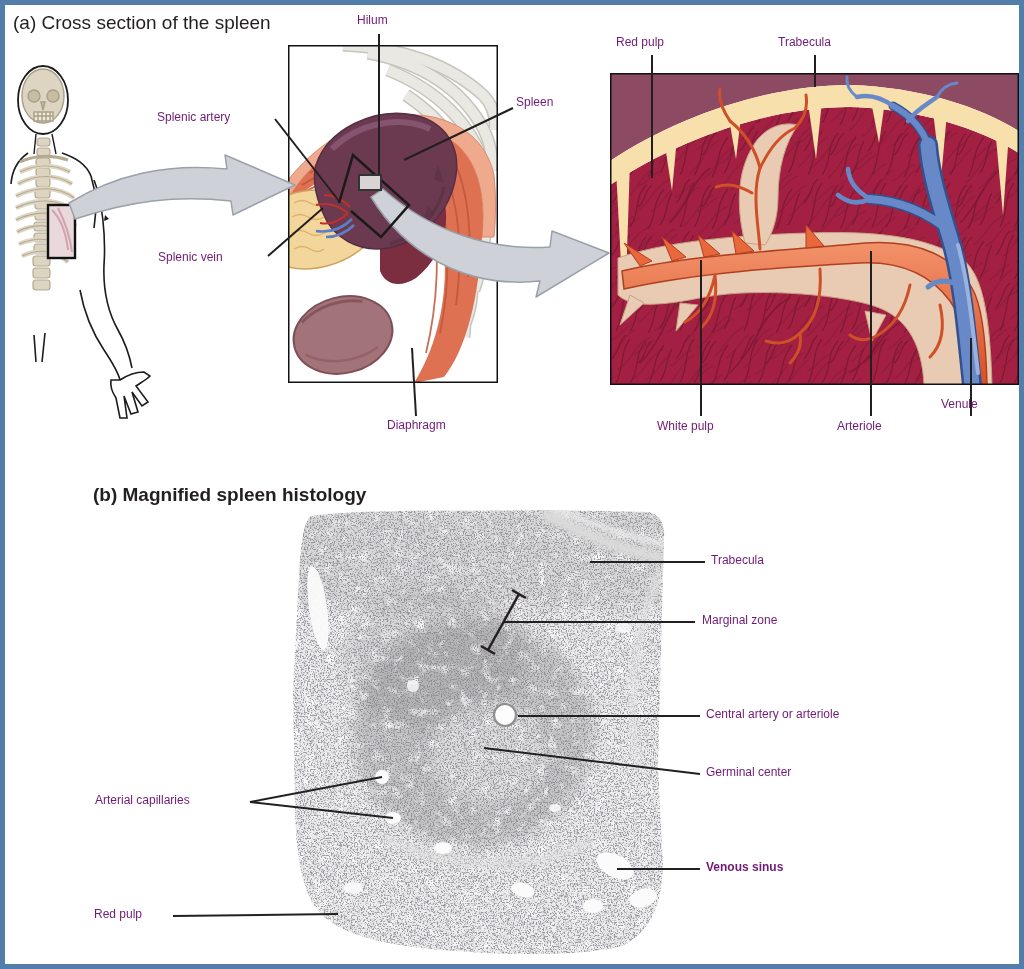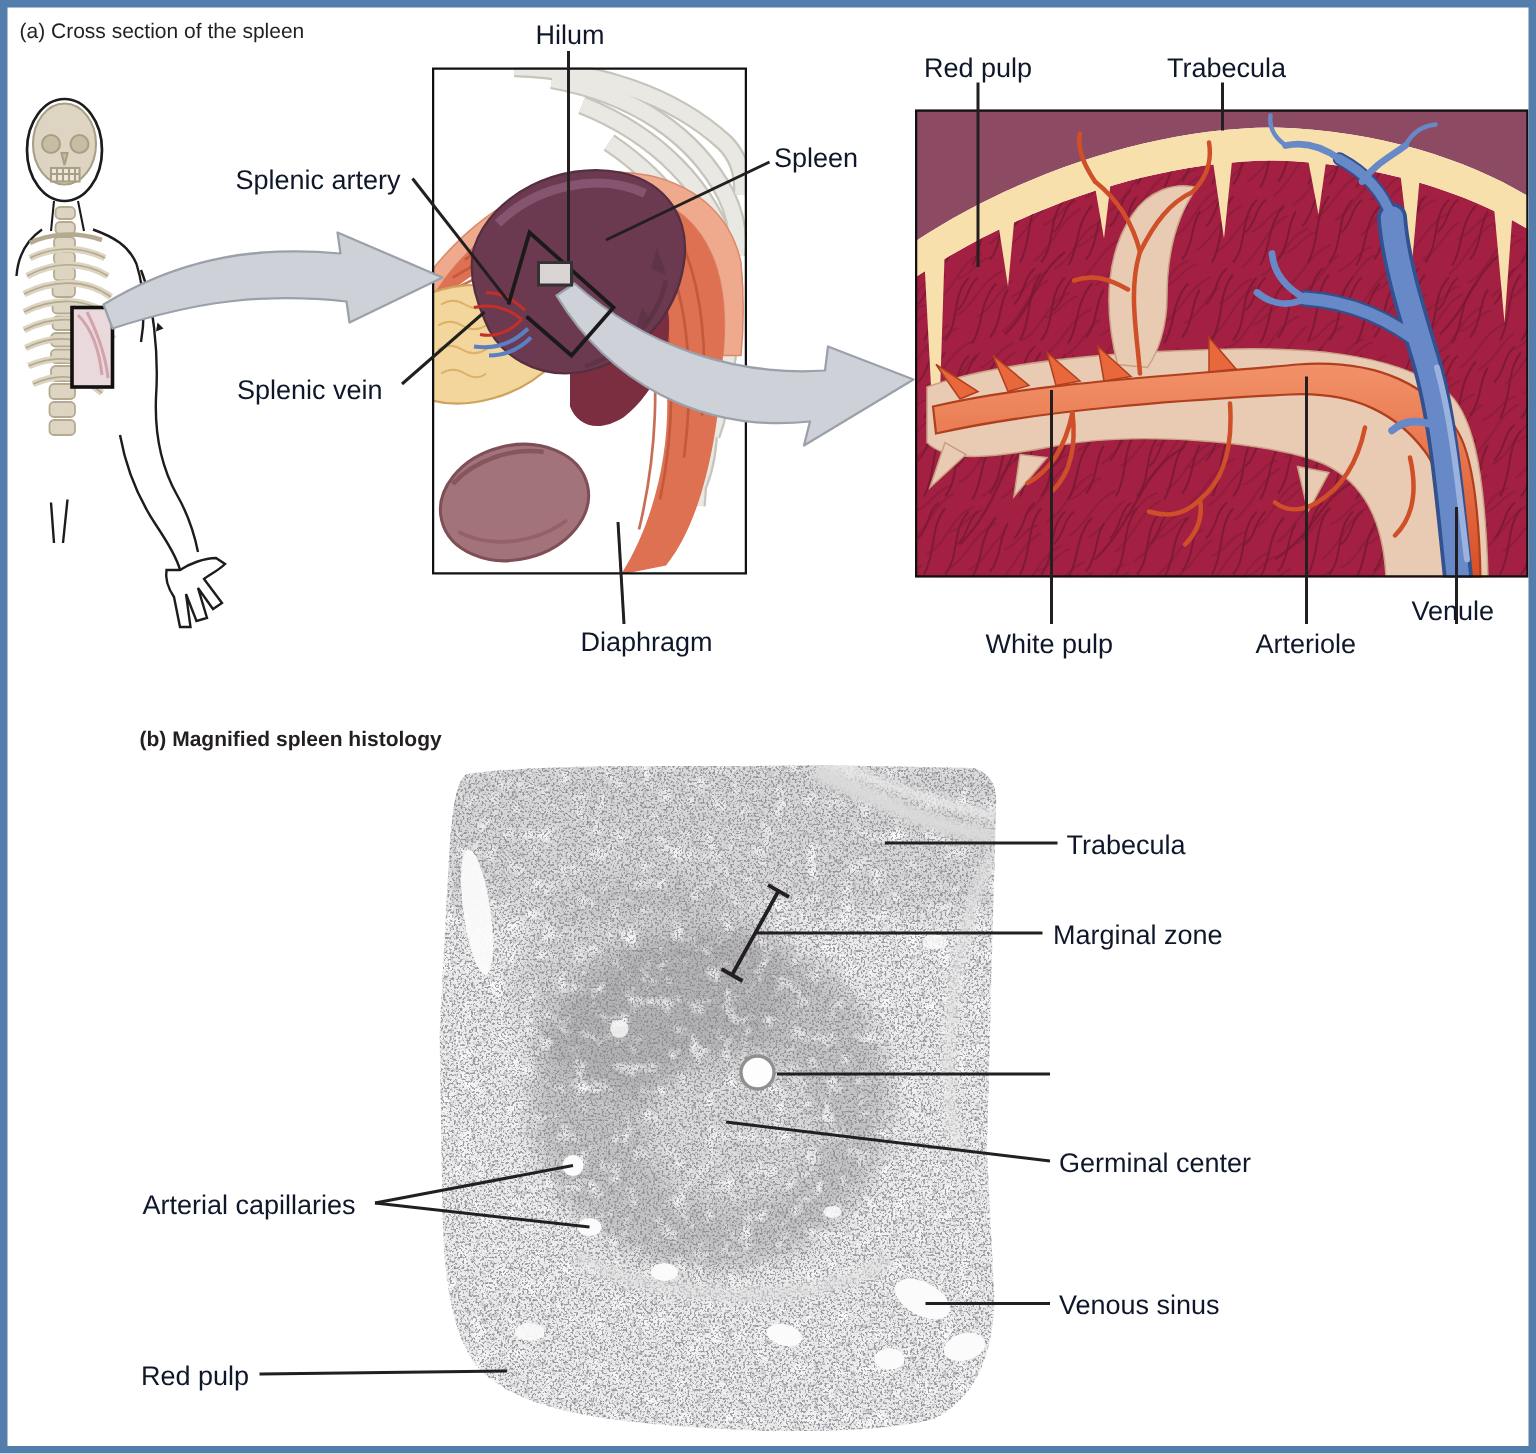--- a/index.html
+++ b/index.html
@@ -3,25 +3,25 @@
 <meta charset="utf-8">
 <style>
   html,body{margin:0;padding:0;background:#fff;}
   .page{
     position:relative; width:1024px; height:969px; box-sizing:border-box;
     border:5px solid #537dab; background:#fff; overflow:hidden;
     font-family:"Liberation Sans", sans-serif;
   }
   .abs{position:absolute;}
   .lbl{
-    position:absolute; font-size:18px; line-height:1.2; color:#0f172a;
+    position:absolute; font-size:12px; line-height:1.2; color:#701a75;
     white-space:nowrap; z-index:30;
   }
   .lbl.wrap{white-space:normal; width:140px;}
-  .ttl{font-size:14px; color:#231f20;}
+  .ttl{font-size:19px; color:#231f20;}
   svg{display:block;}
   .panel{z-index:10;}
   #overlay{z-index:20; pointer-events:none;}
 </style>
 </head>
 <body>
 
 <div class="page">
 
   <div class="lbl ttl" style="left:8px;top:7px;">(a) Cross section of the spleen</div>
@@ -338,22 +338,23 @@
         <ellipse cx="330" cy="120" rx="8" ry="5" opacity="0.8"></ellipse>
         <ellipse cx="60" cy="380" rx="10" ry="6" opacity="0.9"></ellipse>
       </g>
 
       <circle cx="212" cy="207" r="11" fill="#fdfdfd" stroke="#8f8f8f" stroke-width="2.2"></circle>
     </g>
   </svg>
 
   <div class="lbl" style="left:706px;top:548px;">Trabecula</div>
   <div class="lbl" style="left:697px;top:608px;">Marginal zone</div>
+  <div class="lbl wrap" style="left:701px;top:702px;">Central artery or arteriole</div>
   <div class="lbl" style="left:701px;top:760px;">Germinal center</div>
-  <div class="lbl" style="left:701px;top:855px;">Venous sinus</div>
+  <div class="lbl" style="left:701px;top:855px;font-weight:bold;">Venous sinus</div>
   <div class="lbl" style="left:90px;top:788px;">Arterial capillaries</div>
   <div class="lbl" style="left:89px;top:902px;">Red pulp</div>
 
   <svg id="overlay" class="abs" style="left:0;top:0;" width="1014" height="959" viewBox="0 0 1014 959">
 
     <g fill="#ced2d8" stroke="#9aa1ab" stroke-width="1.5" stroke-linejoin="round">
       <path d="M64,198 C110,170 160,158 222,164 L220,150 L290,180 L228,210 L226,196 C170,190 125,196 70,214 Z"></path>
       <path d="M366,192 C400,248 460,284 535,276 L531,292 L604,248 L547,226 L545,242 C485,246 425,226 378,184 Z"></path>
     </g>
 

